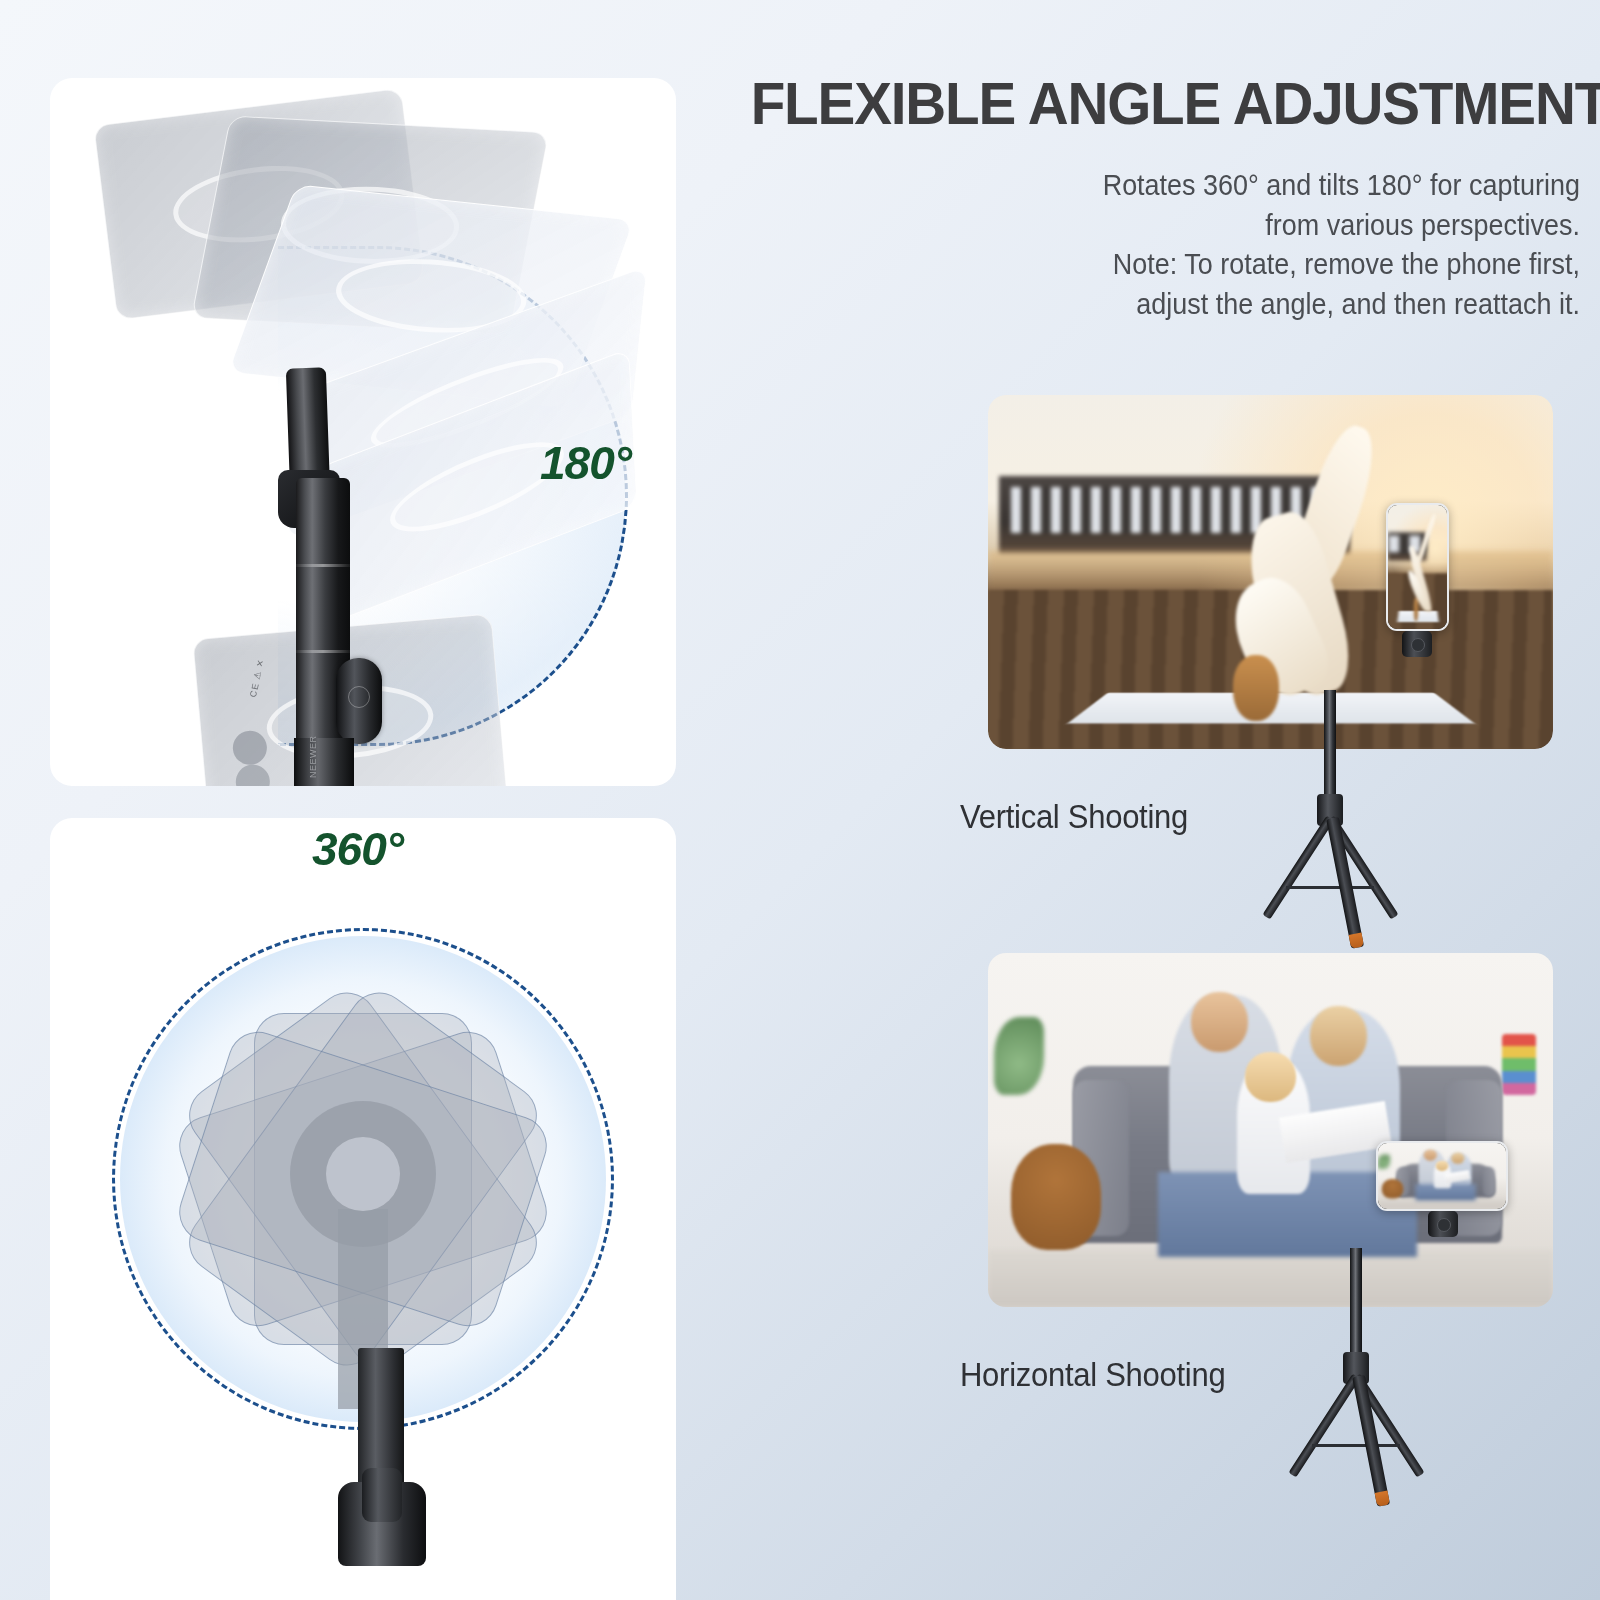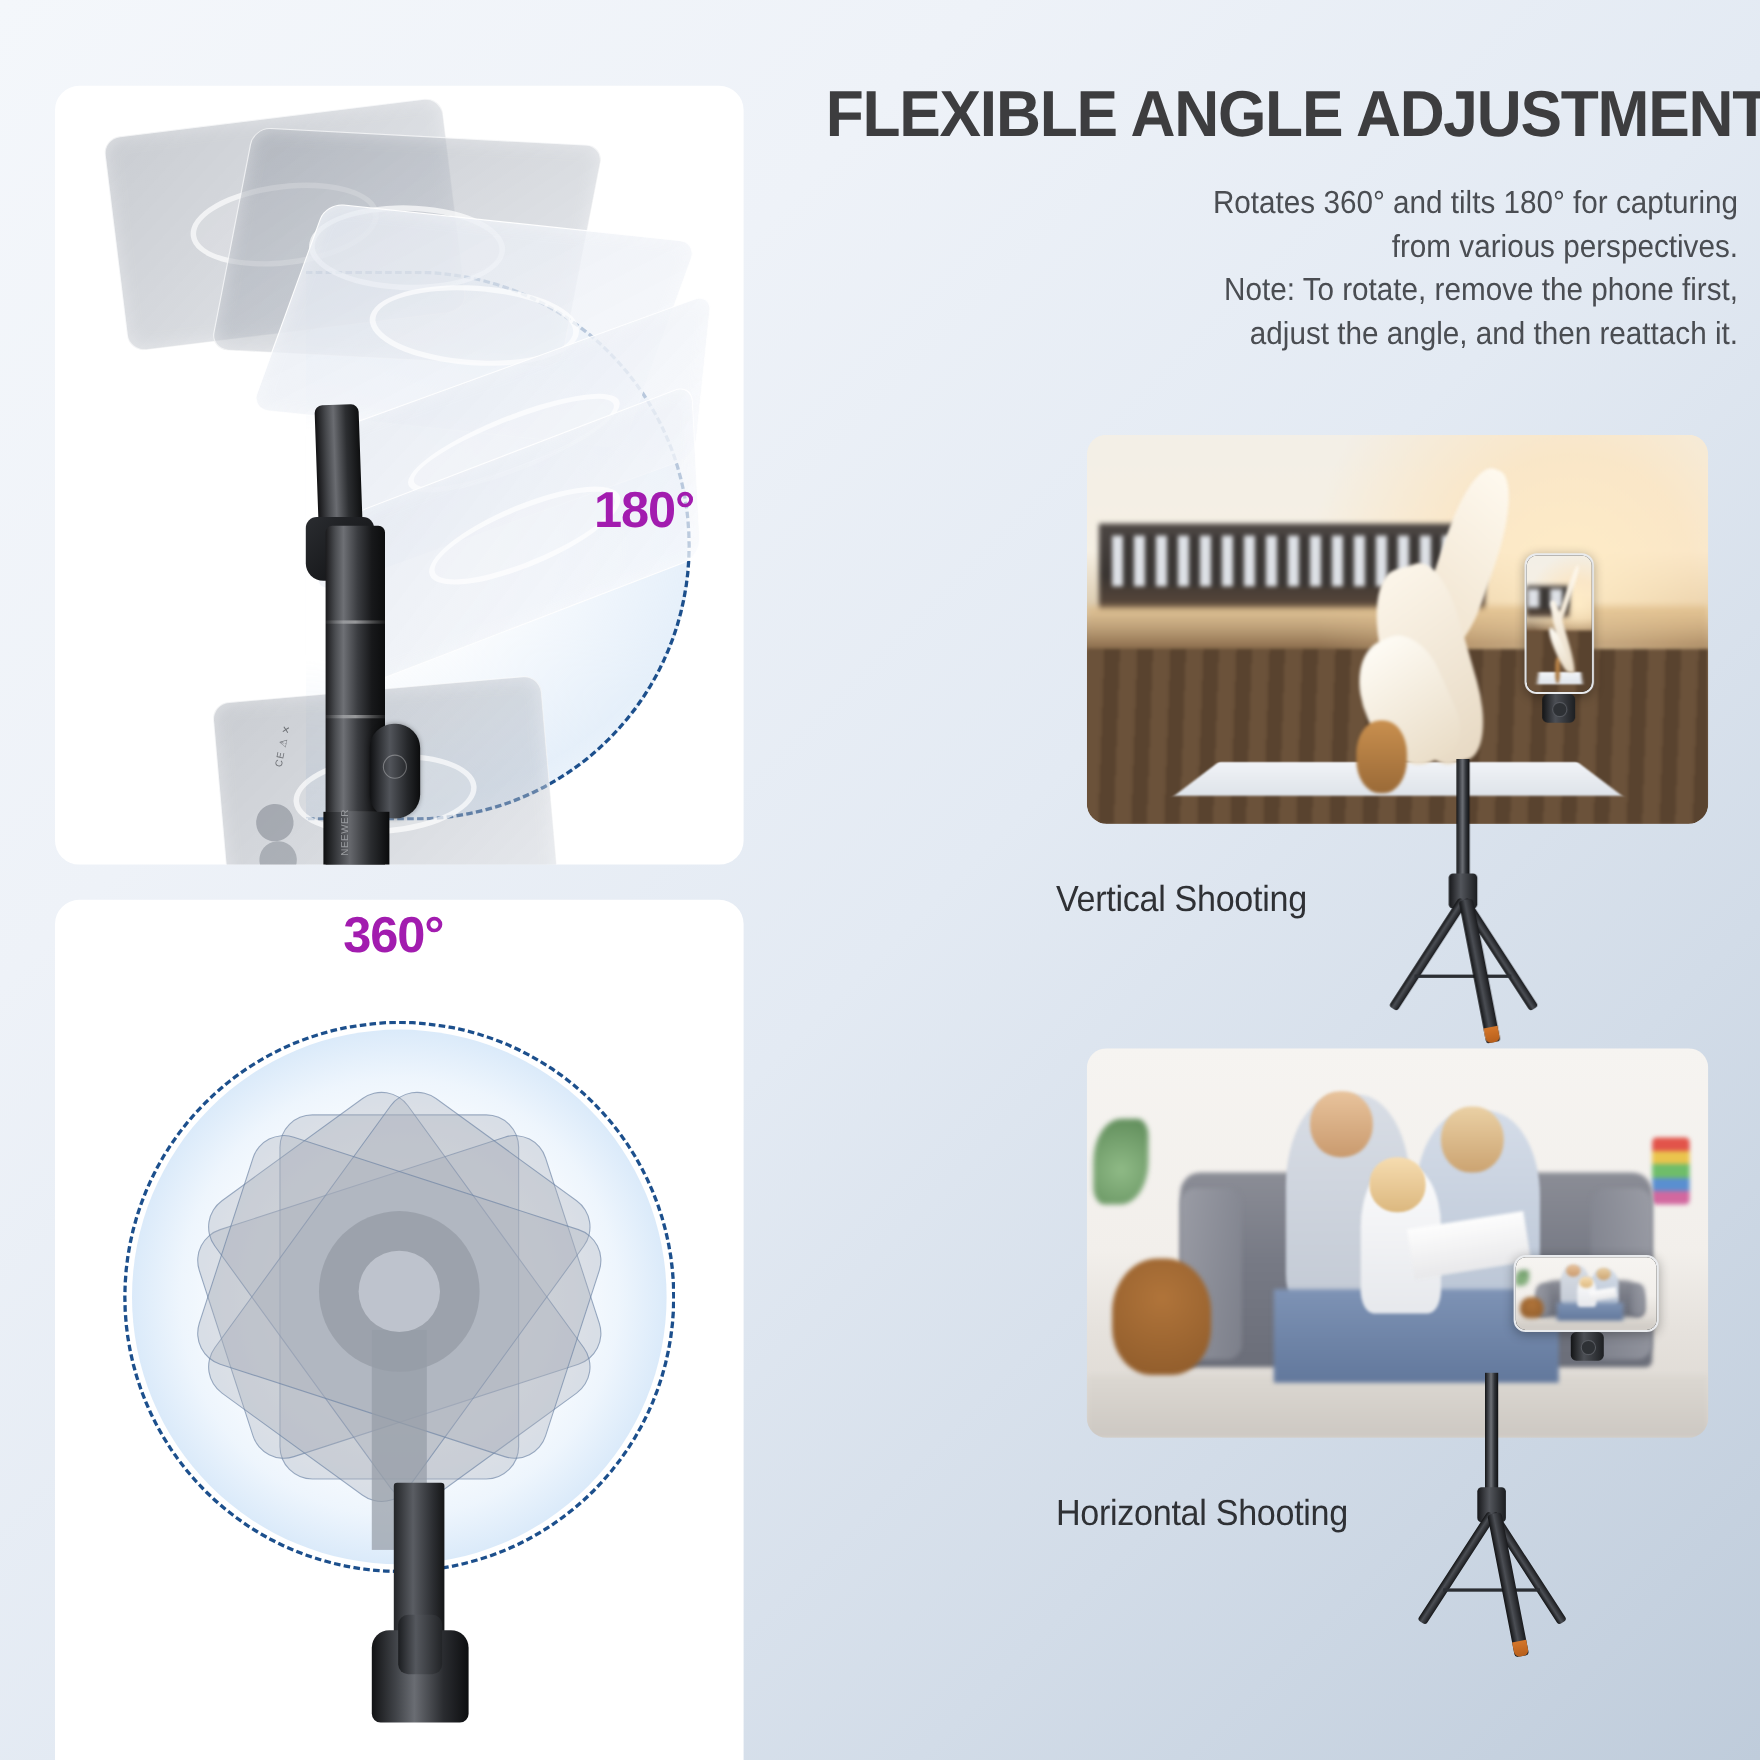--- a/index.html
+++ b/index.html
@@ -104,23 +104,24 @@
     position:absolute; left:228px; top:168px;
     width:350px; height:500px;
     border:3px dashed #1c4f8c;
     border-radius:0 250px 250px 0;
     border-left:none;
     background:radial-gradient(ellipse at 0% 50%, rgba(255,255,255,.0) 30%, rgba(206,225,245,.52) 72%, rgba(232,242,252,.22) 100%);
   }
   .deg-label {
     position:absolute;
     font-weight:bold;
-    color:#a21caf;
+    color:#14532d;
     letter-spacing:-1px;
     font-stretch:condensed;
+    font-style:italic;
   }
   #label-180 { left:490px; top:358px; font-size:46px; }
   #label-360 { left:312px; top:822px; font-size:46px; }
 
   
   .circle-glow {
     position:absolute; left:70px; top:72px; width:486px; height:486px;
     border-radius:50%;
     background:radial-gradient(circle at 50% 50%, rgba(255,255,255,0) 36%, rgba(232,242,252,.75) 58%, rgba(196,221,246,.85) 80%, rgba(222,236,250,.30) 100%);
   }

